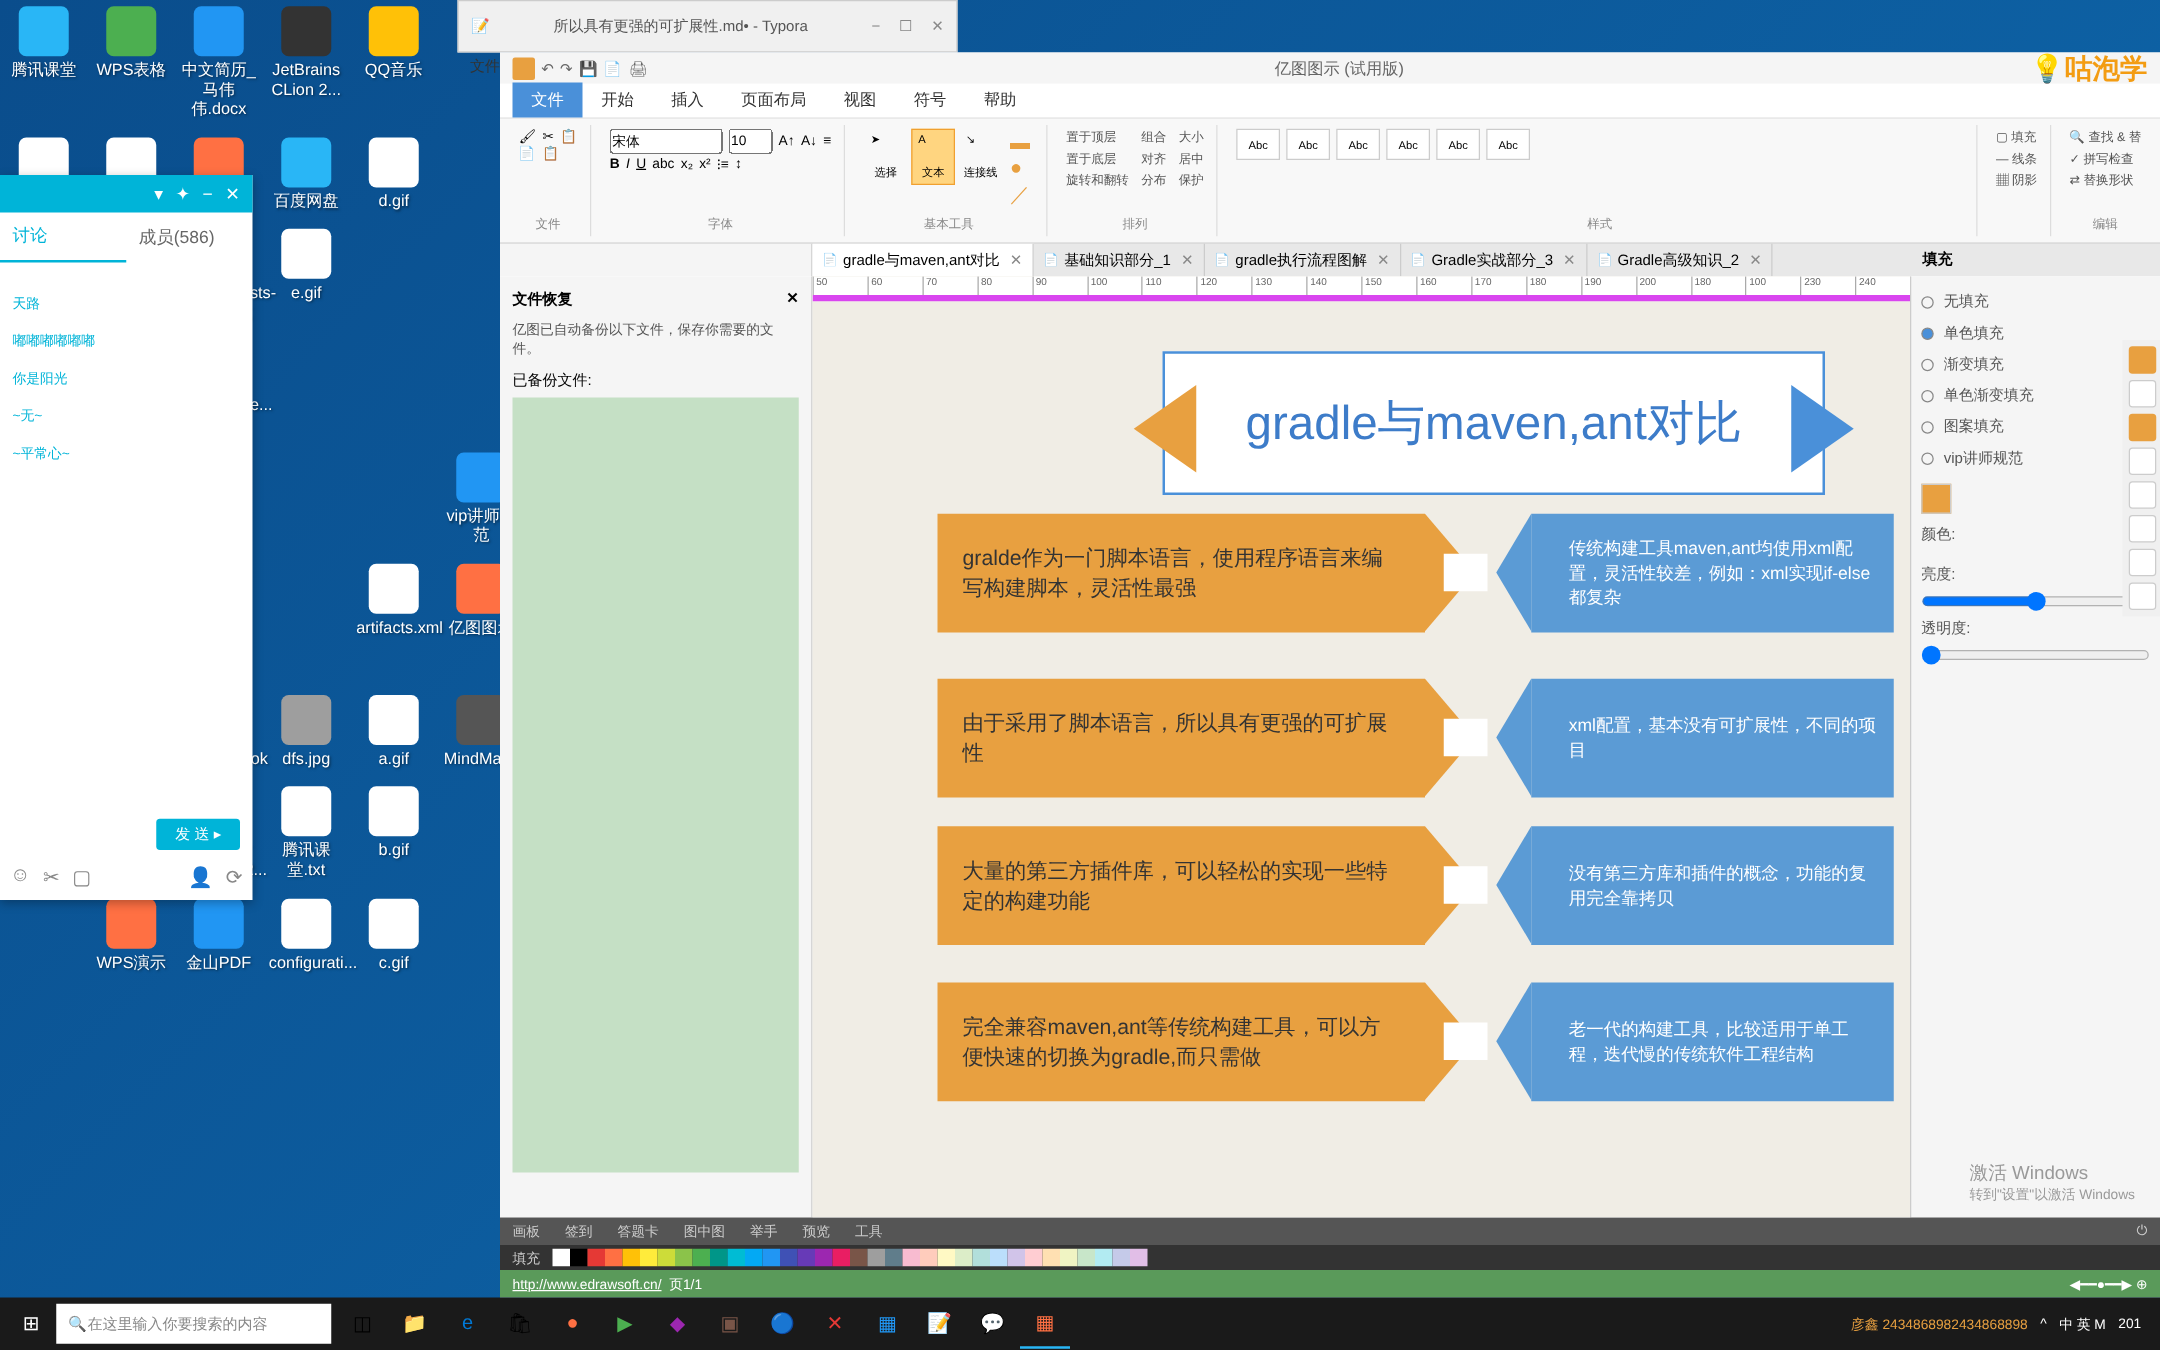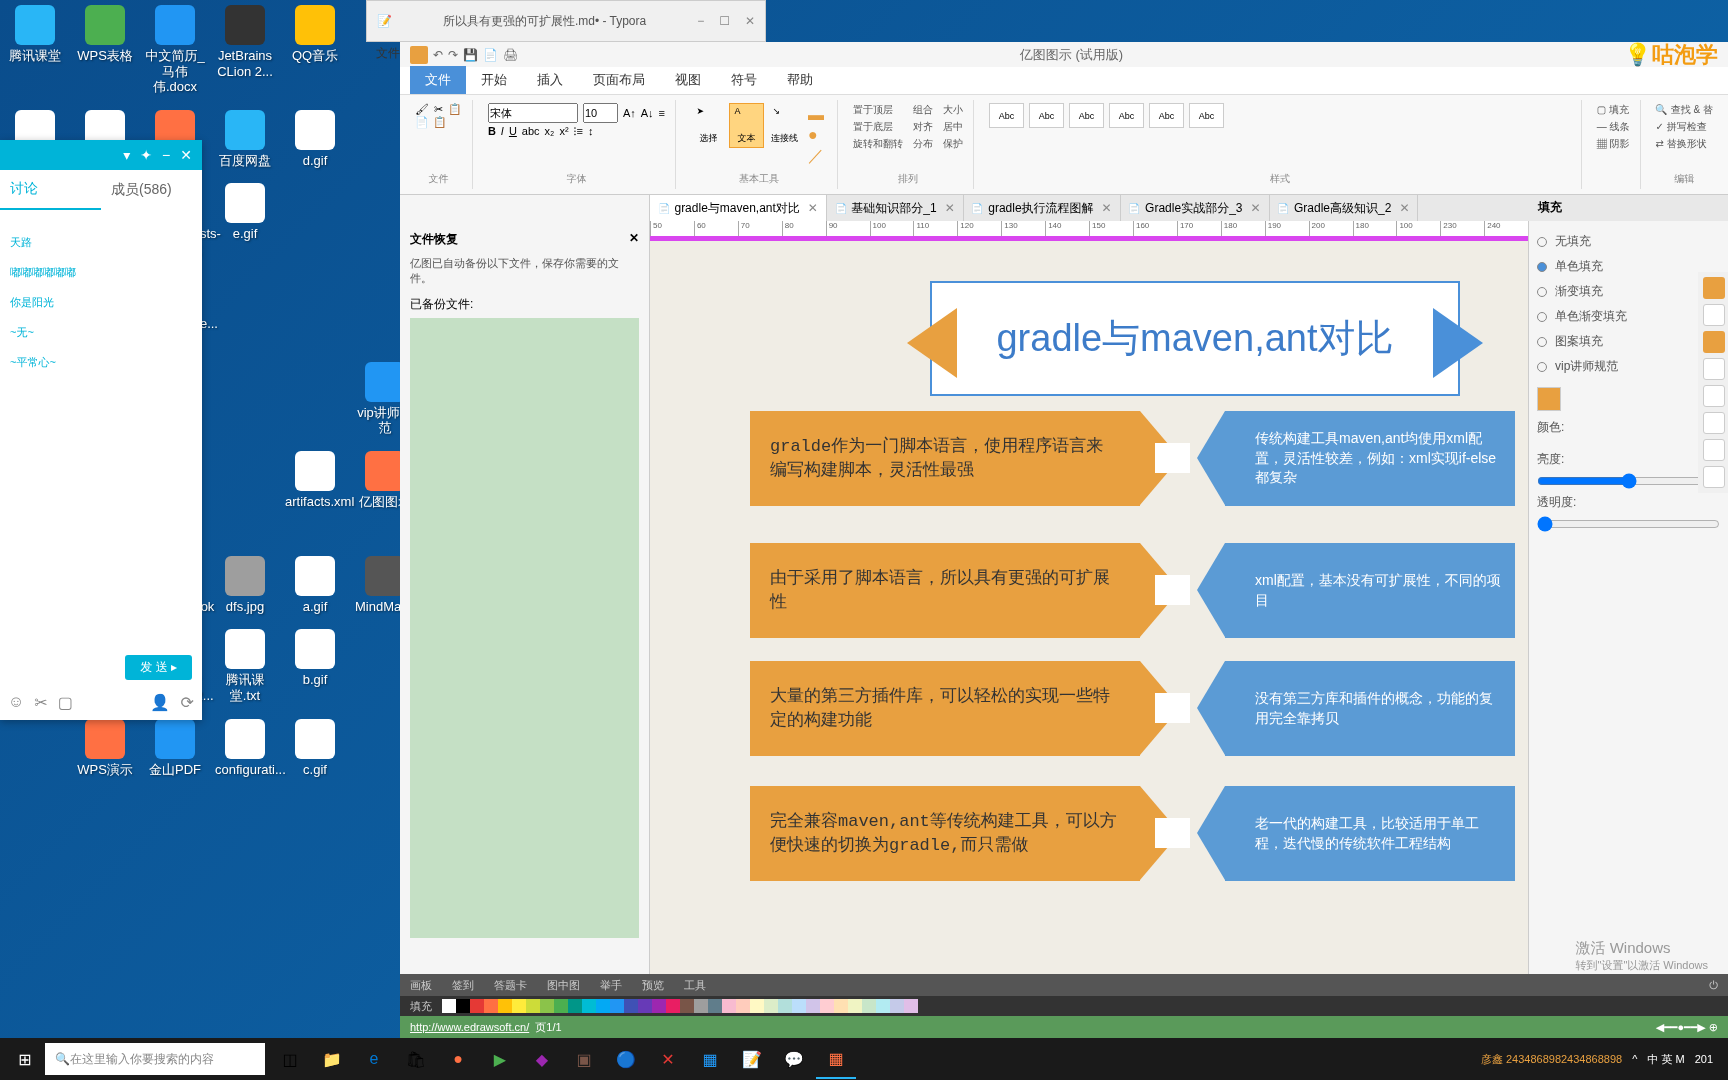--- a/index.html
+++ b/index.html
@@ -73,21 +73,21 @@
     .ruler-tick { flex: 1; border-left: 1px solid #aaa; padding-left: 2px; }
     .canvas { position: relative; width: 100%; height: 100%; }
     
     
     .diagram-title-box { position: absolute; top: 40px; left: 280px; width: 530px; height: 115px; background: #fff; border: 2px solid #4a90d9; display: flex; align-items: center; justify-content: center; }
     .diagram-title-arrows::before { content: ""; position: absolute; left: -60px; top: 25px; border: 35px solid transparent; border-right: 50px solid #e8a040; }
     .diagram-title-arrows::after { content: ""; position: absolute; right: -60px; top: 25px; border: 35px solid transparent; border-left: 50px solid #4a90d9; }
     .diagram-title { font-size: 38px; color: #3d7cc9; font-weight: 400; }
     
     .diagram-row { position: absolute; left: 100px; height: 95px; display: flex; width: 760px; }
-    .row-left { background: #e8a040; color: #333; width: 390px; position: relative; padding: 12px 20px; font-size: 17px; line-height: 1.4; display: flex; align-items: center; font-family: Liberation Mono, monospace; }
+    .row-left { background: #e8a040; color: #333; width: 390px; position: relative; padding: 12px 20px; font-size: 17px; line-height: 1.4; display: flex; align-items: center; }
     .row-left::after { content: ""; position: absolute; right: -40px; top: 0; border-top: 47px solid transparent; border-bottom: 47px solid transparent; border-left: 40px solid #e8a040; }
     .row-right { position: absolute; right: -5px; background: #5b9bd5; color: #fff; width: 290px; padding: 10px 10px 10px 30px; font-size: 14px; line-height: 1.4; display: flex; align-items: center; height: 95px; }
     .row-right::before { content: ""; position: absolute; left: -28px; top: 0; border-top: 47px solid transparent; border-bottom: 47px solid transparent; border-right: 28px solid #5b9bd5; }
     .row-connector { position: absolute; left: 405px; top: 32px; width: 35px; height: 30px; background: #fff; z-index: 5; }
     
     
     .right-panel { width: 200px; background: #f5f5f5; border-left: 1px solid #ccc; padding: 8px; font-size: 12px; color: #555; }
     .fill-option { display: flex; align-items: center; padding: 4px 0; gap: 8px; cursor: pointer; }
     .fill-radio { width: 10px; height: 10px; border-radius: 50%; border: 1px solid #888; }
     .fill-radio.active { background: #4a90d9; }
@@ -96,21 +96,21 @@
     
     .right-tools { position: absolute; right: 0; top: 230px; width: 30px; display: flex; flex-direction: column; gap: 5px; padding: 5px; background: #f0f0f0; }
     .right-tool-icon { width: 22px; height: 22px; background: #e8a040; border-radius: 3px; cursor: pointer; }
     
     
     .view-toolbar { height: 22px; background: #555; color: #ccc; display: flex; align-items: center; font-size: 11px; padding: 0 10px; gap: 20px; }
     .color-palette { height: 20px; background: #333; display: flex; align-items: center; padding: 0 10px; gap: 0; }
     .palette-cell { width: 14px; height: 14px; cursor: pointer; }
     .status-bar { height: 22px; background: #5a9a5a; color: #fff; display: flex; align-items: center; padding: 0 10px; font-size: 11px; justify-content: space-between; }
     
-    .watermark { position: absolute; right: 20px; bottom: 65px; color: #999; font-size: 15px; }
+    .watermark { position: absolute; right: 20px; bottom: 75px; color: #999; font-size: 15px; }
     
     
     .taskbar { position: absolute; bottom: 0; left: 0; right: 0; height: 42px; background: #1a1a1a; display: flex; align-items: center; padding: 0 5px; }
     .start-btn { width: 40px; height: 40px; display: flex; align-items: center; justify-content: center; color: #fff; }
     .search-box { flex: 0 0 220px; height: 32px; background: #fff; display: flex; align-items: center; padding: 0 10px; font-size: 12px; color: #888; }
     .task-icons { display: flex; gap: 2px; margin-left: 5px; }
     .task-icon { width: 40px; height: 40px; display: flex; align-items: center; justify-content: center; cursor: pointer; }
     .tray { margin-left: auto; display: flex; align-items: center; gap: 10px; color: #fff; font-size: 11px; padding: 0 10px; }
   </style>
 </head>

